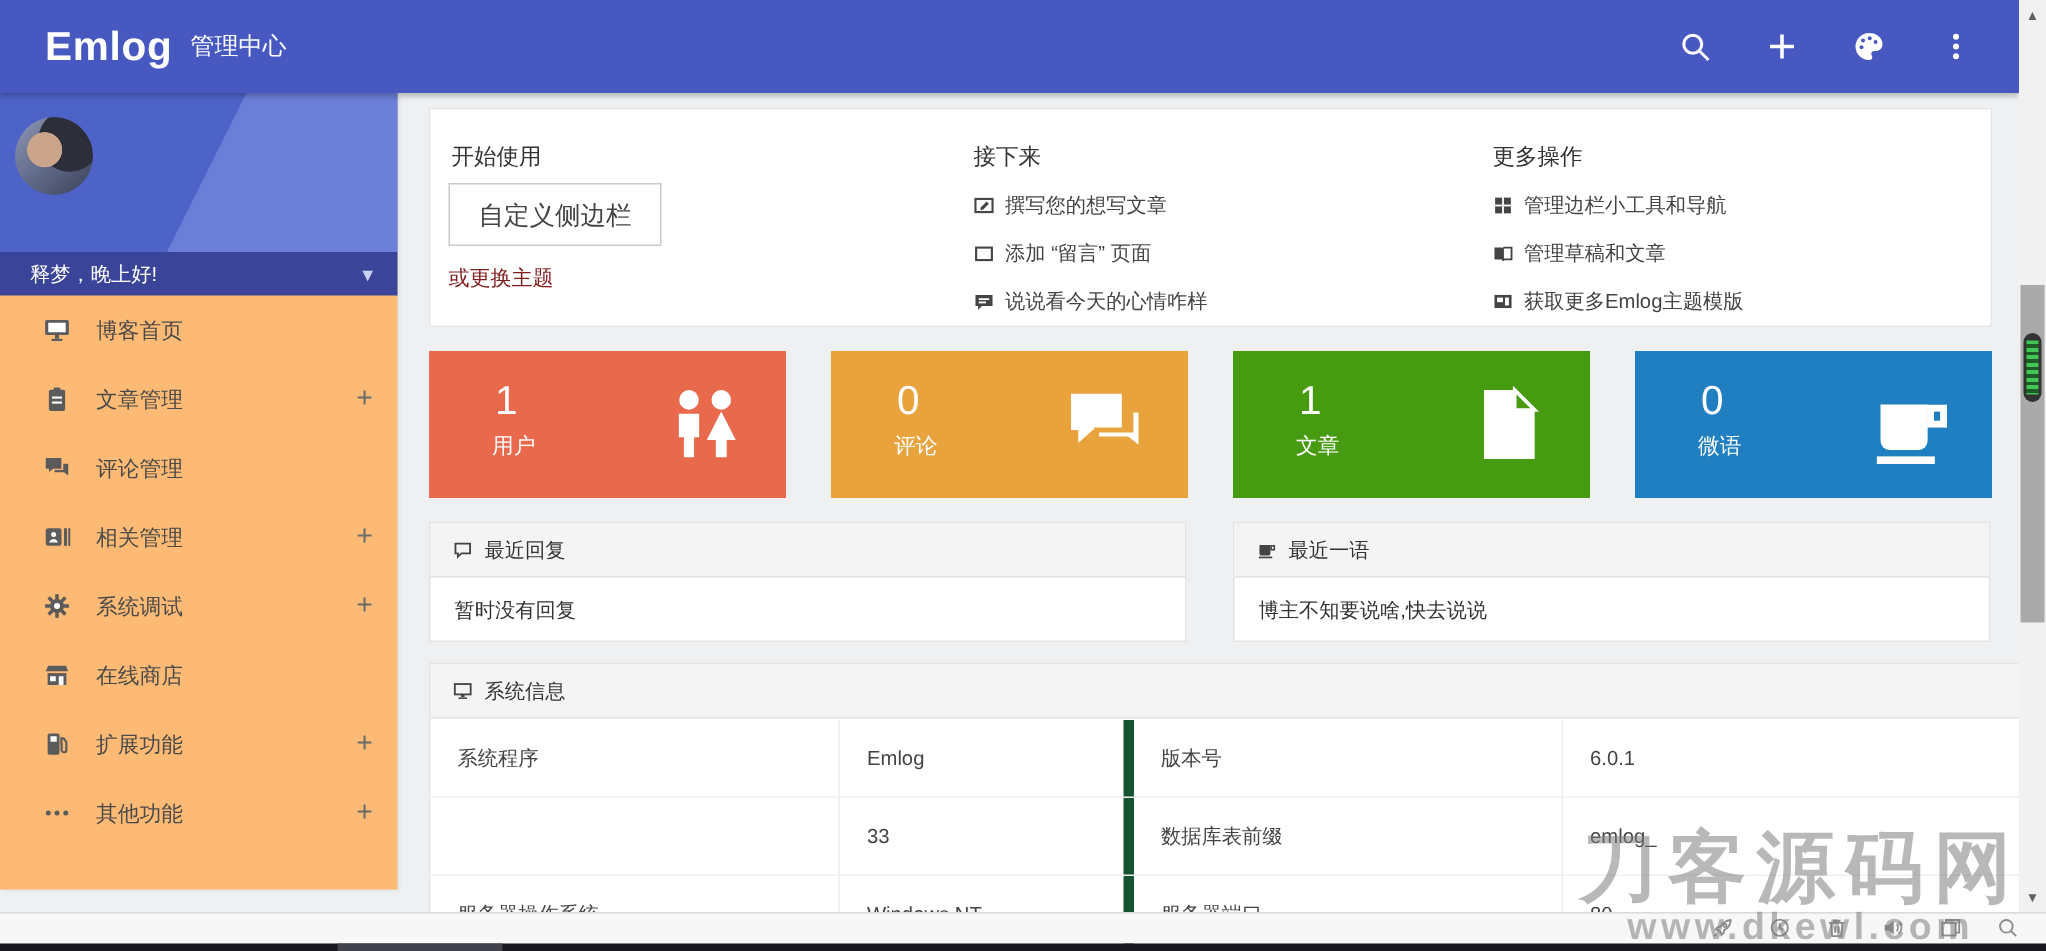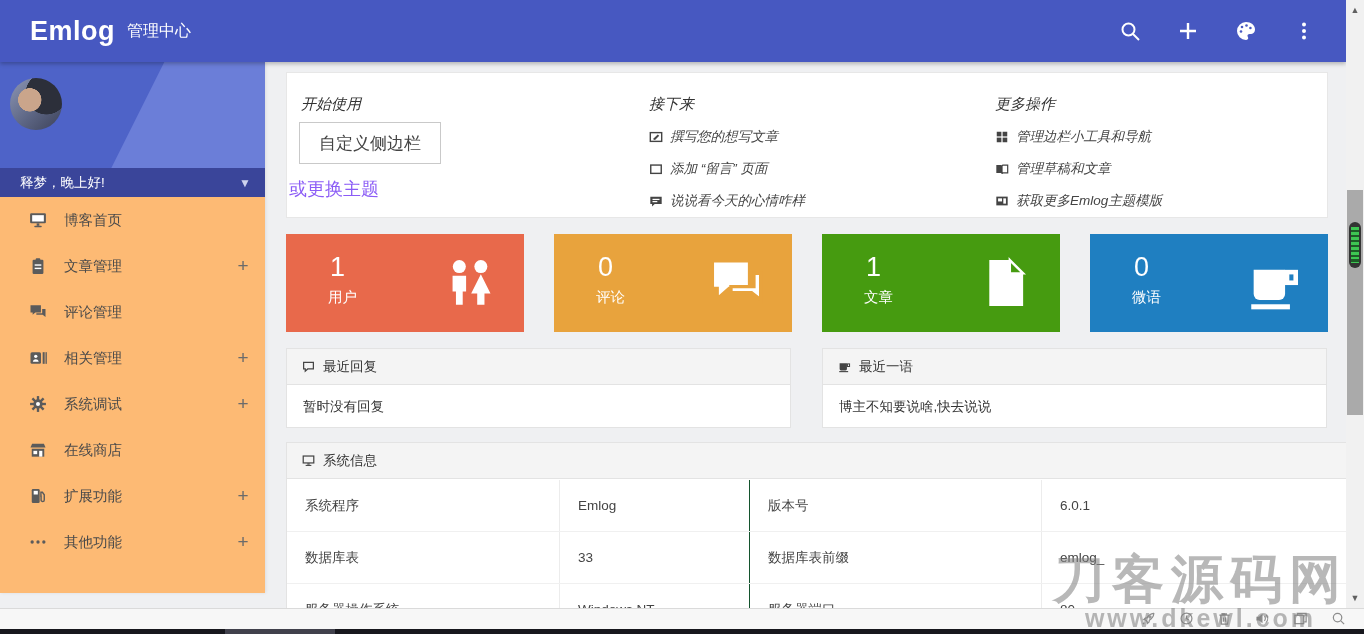--- a/index.html
+++ b/index.html
@@ -36,27 +36,27 @@
   .menu{left:0;top:135px;width:265px;}
   .menu-item{position:relative;height:46px;display:flex;align-items:center;cursor:pointer;}
   .menu-item .mi-icon{width:20px;height:20px;margin-left:28px;}
   .menu-item .mi-label{margin-left:16px;font-size:14.5px;color:#4a4a4a;}
   .menu-item .mi-plus{position:absolute;right:12px;width:20px;text-align:center;
     color:#6b6b6b;font-size:19px;font-weight:300;cursor:pointer;}
 
   
   .welcome-card{left:286px;top:72px;width:1042px;height:146px;background:#fff;border:1px solid #e7e7e7;
     box-sizing:border-box;}
-  .w-col{position:absolute;top:0;font-style:italic;}
+  .w-col{position:absolute;top:0;}
   .w-title{font-size:15px;color:#333;}
   .quick-item{display:flex;align-items:center;gap:7px;font-size:13.5px;color:#444;cursor:pointer;margin-top:13px;height:19px;}
   .cust-btn{position:absolute;left:12px;top:49px;width:142px;height:42px;background:#fff;border:1px solid #c9c9c9;
     font-size:17px;color:#444;display:flex;align-items:center;justify-content:center;cursor:pointer;
     font-family:"Liberation Sans","DejaVu Sans",sans-serif;}
-  .theme-link{position:absolute;left:2px;top:104px;font-size:18px;color:#8b5cf6;cursor:pointer;}
+  .theme-link{position:absolute;left:12px;top:104px;font-size:14px;color:#7f1d1d;cursor:pointer;}
 
   
   .stat-card{top:234px;width:238px;height:98px;color:#fff;cursor:pointer;}
   .stat-num{position:absolute;left:44px;top:18px;font-size:27px;}
   .stat-label{position:absolute;left:42px;top:54px;font-size:14.5px;}
   .stat-ic{position:absolute;right:26px;top:20px;width:58px;height:58px;}
 
   
   .panel{background:#fff;border:1px solid #e3e3e3;box-sizing:border-box;}
   .panel-head{height:36px;background:#f4f4f4;border-bottom:1px solid #e3e3e3;display:flex;align-items:center;
@@ -66,21 +66,21 @@
     flex-direction:column;align-items:center;justify-content:center;gap:2.5px;}
   .kebab i{width:3.2px;height:3.2px;border-radius:50%;background:#555;}
 
   
   .sys-table{position:absolute;left:0;top:37px;width:100%;}
   .sys-row{position:relative;height:51px;border-bottom:1px solid #f0f0f0;}
   .sys-cell{position:absolute;top:0;height:51px;line-height:51px;font-size:13.5px;color:#444;
     padding-left:18px;box-sizing:border-box;overflow:hidden;white-space:nowrap;}
   .c0{left:0;width:272px;}
   .c1{left:272px;width:190px;border-left:1px solid #ececec;}
-  .c2{left:462px;width:292px;border-left:1px solid #14532d;}
+  .c2{left:462px;width:292px;border-left:7px solid #14532d;}
   .c3{left:754px;width:286px;border-left:1px solid #ececec;}
 
   
   .watermark{right:16px;bottom:2px;z-index:60;pointer-events:none;text-align:center;
     color:rgba(125,125,125,.55);font-weight:800;}
   .wm1{font-size:52px;letter-spacing:7px;line-height:1.0;}
   .wm2{font-size:25px;letter-spacing:3px;line-height:1.1;}
 
   
   .browser-bar{left:0;top:608px;width:1364px;height:21px;background:#f7f7f7;border-top:1px solid #dadada;
@@ -418,21 +418,20 @@
         </span>
     </div>
     <div class="sys-table">
       <div class="sys-row">
         <div class="sys-cell c0">系统程序</div>
         <div class="sys-cell c1">Emlog</div>
         <div class="sys-cell c2">版本号</div>
         <div class="sys-cell c3">6.0.1</div>
       </div>
       <div class="sys-row">
-        <div class="sys-cell c0">数据库表</div>
         <div class="sys-cell c1">33</div>
         <div class="sys-cell c2">数据库表前缀</div>
         <div class="sys-cell c3">emlog_</div>
       </div>
       <div class="sys-row">
         <div class="sys-cell c0">服务器操作系统</div>
         <div class="sys-cell c1">Windows NT</div>
         <div class="sys-cell c2">服务器端口</div>
         <div class="sys-cell c3">80</div>
       </div>

